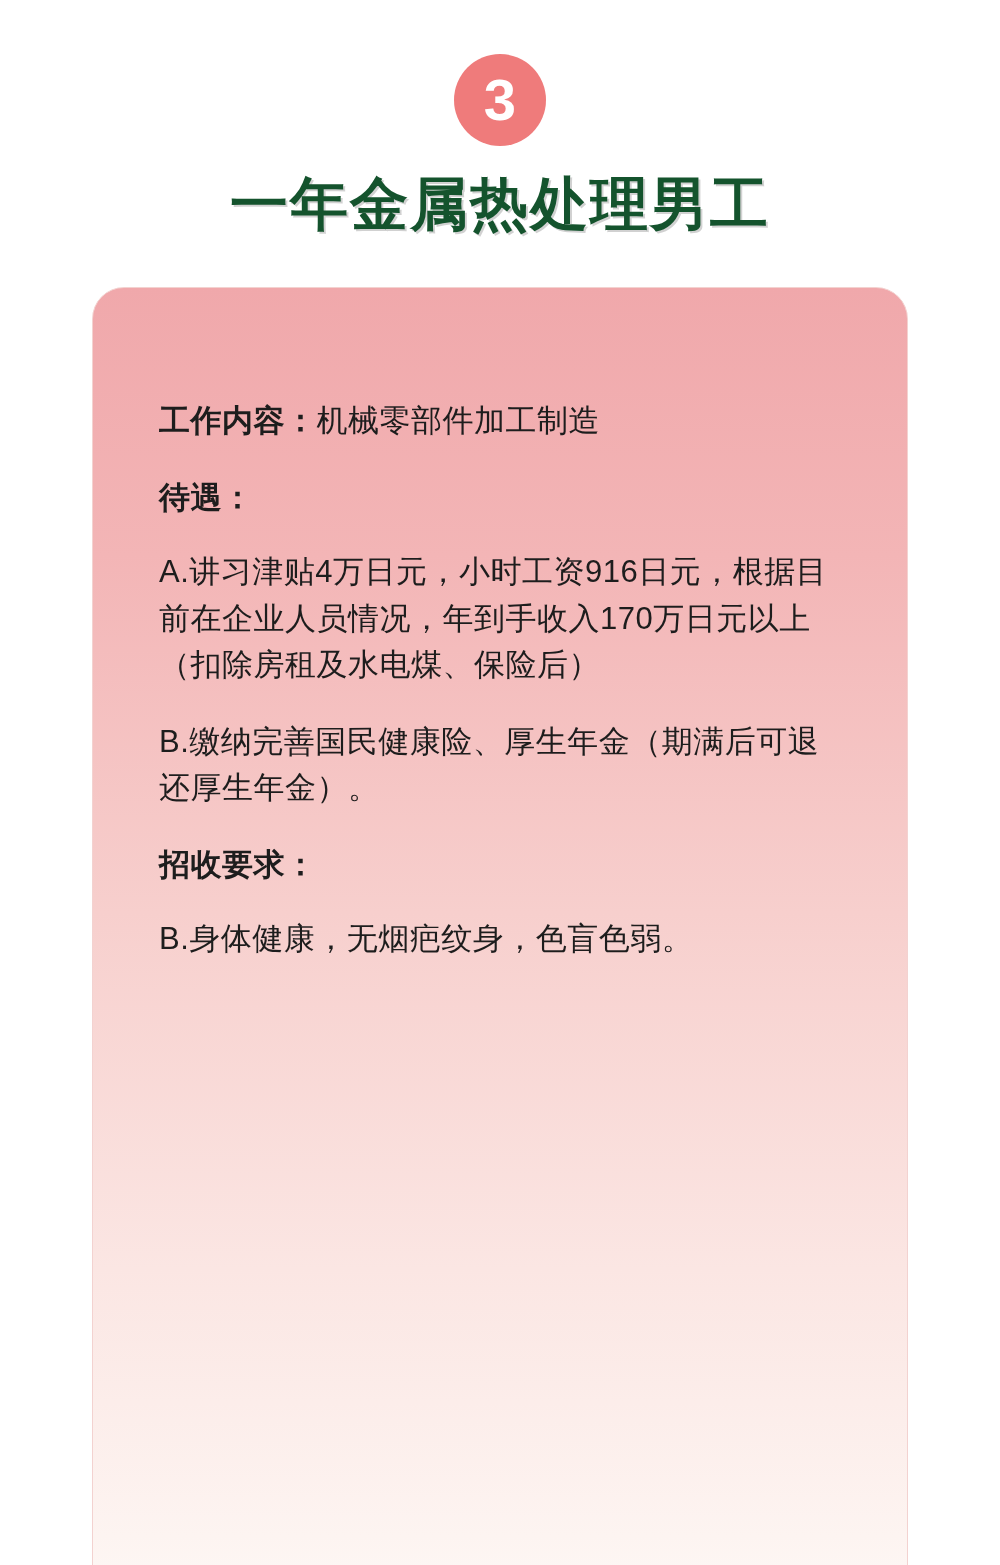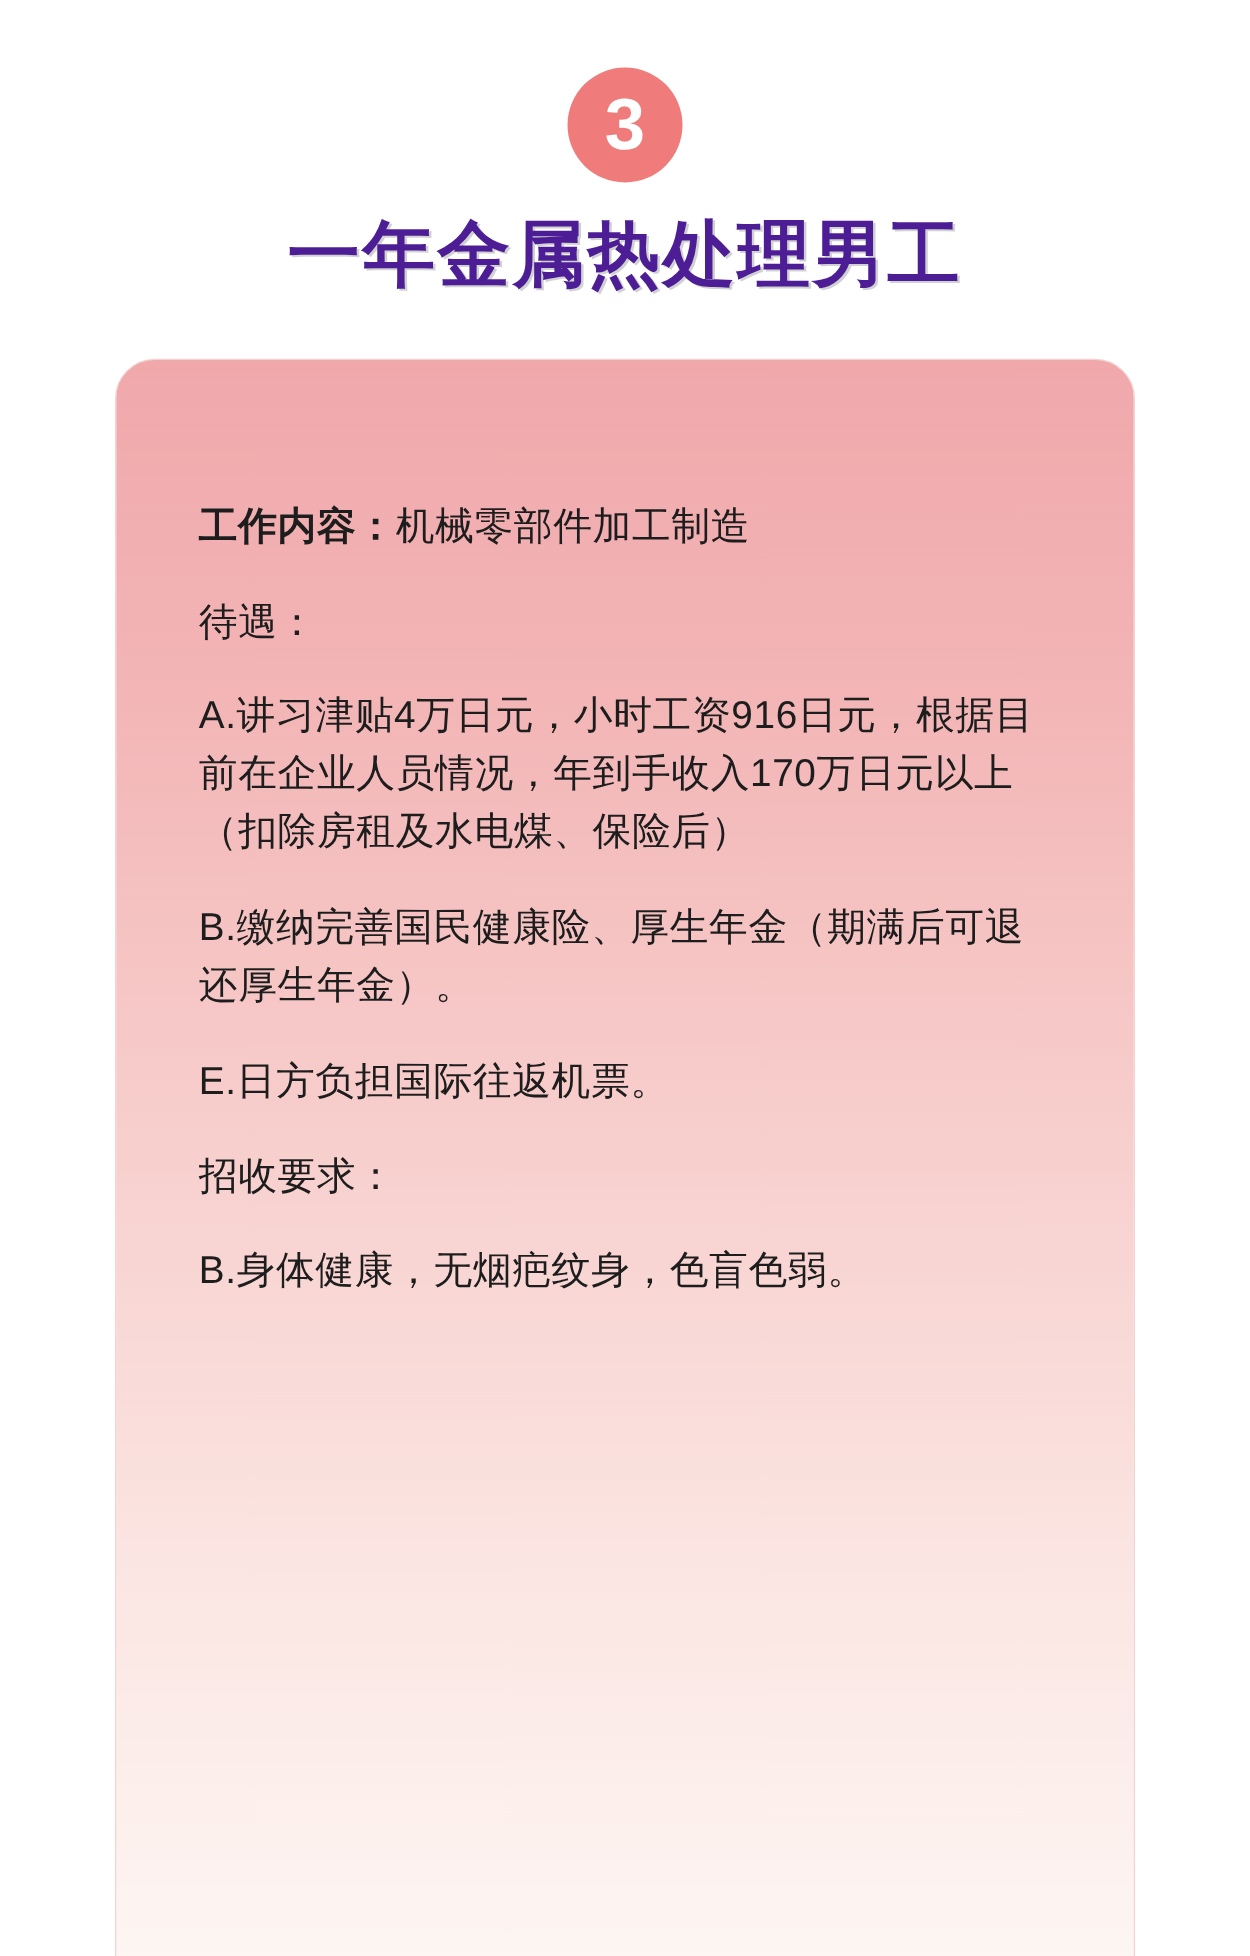--- a/index.html
+++ b/index.html
@@ -40,21 +40,21 @@
     font-size: 58px;
     font-weight: bold;
     line-height: 1;
     letter-spacing: 0;
   }
   .title {
     margin-top: 26px;
     font-size: 58px;
     font-weight: bold;
     letter-spacing: 2px;
-    color: #4c1d95;
+    color: #14532d;
     line-height: 1.1;
     text-shadow: 2px 2px 0 rgba(0,0,0,0.18);
   }
 
   
   .card {
     position: absolute;
     left: 92px;
     top: 287px;
     width: 816px;
@@ -75,21 +75,21 @@
     margin: 0 0 30px 0;
     letter-spacing: 0.5px;
   }
   .para:last-child {
     margin-bottom: 16px;
   }
   .label {
     font-weight: bold;
   }
   .heading-only {
-    font-weight: normal;
+    font-weight: bold;
     margin-bottom: 28px;
   }
 </style>
 </head>
 <body>
 
 <div class="page">
 
   <div class="header">
     <div class="badge">
@@ -106,21 +106,20 @@
       </p>
 
       <p class="para heading-only">待遇：</p>
 
       <p class="para">A.讲习津贴4万日元，小时工资916日元，根据目前在企业人员情况，年到手收入170万日元以上（扣除房租及水电煤、保险后）</p>
 
       <p class="para">B.缴纳完善国民健康险、厚生年金（期满后可退还厚生年金）。</p>
 
 
 
-      <p class="para">E.日方负担国际往返机票。</p>
 
       <p class="para heading-only">招收要求：</p>
 
 
       <p class="para">B.身体健康，无烟疤纹身，色盲色弱。</p>
 
     </div>
   </div>
 
 </div>

